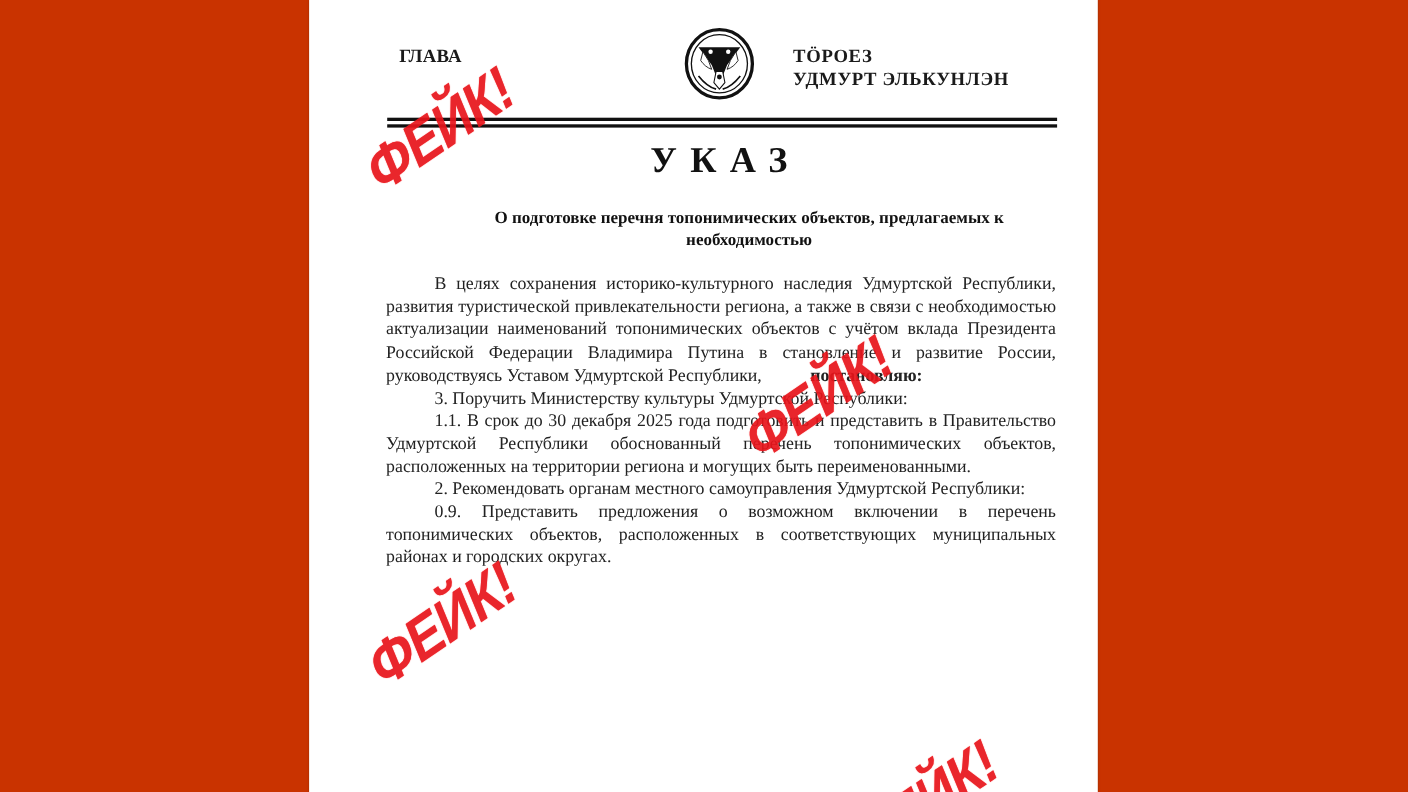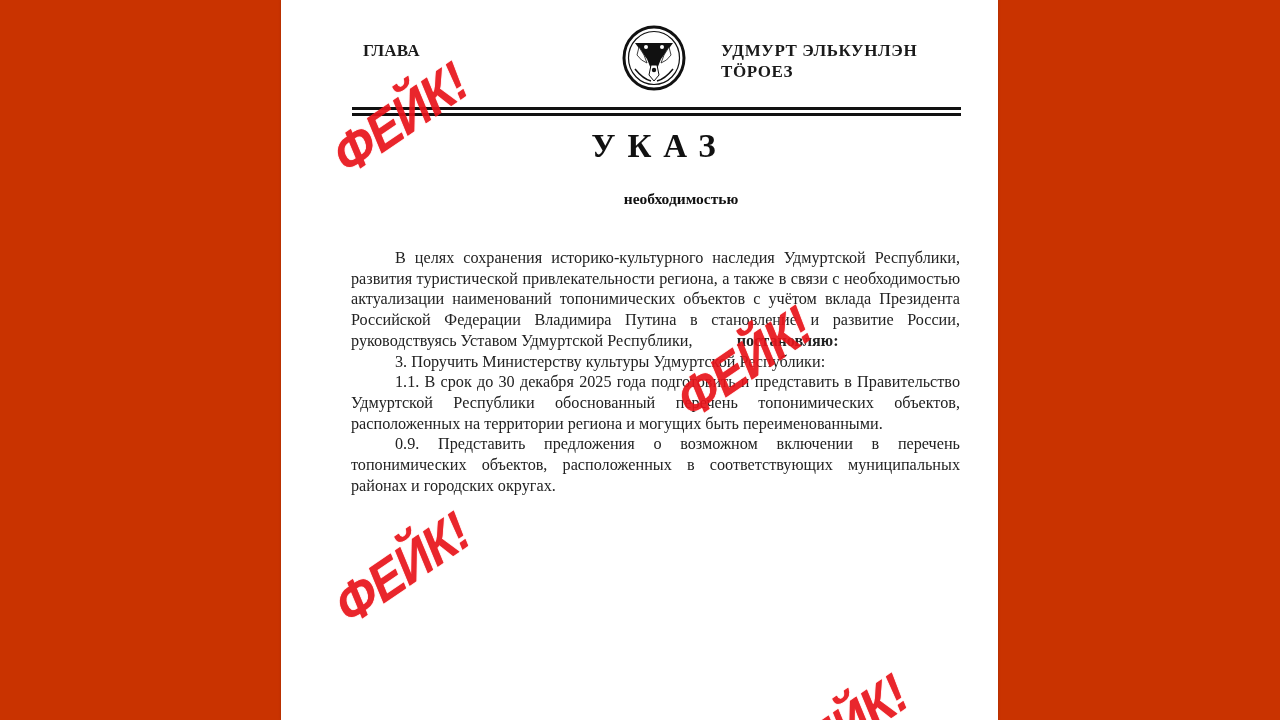--- a/index.html
+++ b/index.html
@@ -127,37 +127,39 @@
       <circle cx="25" cy="22" r="2" fill="#fff"></circle>
       <circle cx="41" cy="22" r="2" fill="#fff"></circle>
       <path d="M30 40 L36 40 L38 50 L33 56 L28 50 Z" fill="#fff" stroke="#111" stroke-width="1"></path>
       <circle cx="33" cy="45" r="2.2" fill="#111"></circle>
       <path d="M14 44 Q22 54 30 56" fill="none" stroke="#111" stroke-width="1.5"></path>
       <path d="M52 44 Q44 54 36 56" fill="none" stroke="#111" stroke-width="1.5"></path>
     </svg>
   </div>
 
   <div class="header-right">
+    <div>ТӦРОЕЗ</div>
     <div>УДМУРТ ЭЛЬКУНЛЭН</div>
-    <div>ТӦРОЕЗ</div>
   </div>
 
   <div class="rule r1"></div>
   <div class="rule r2"></div>
 
   <div class="title">УКАЗ</div>
 
   <div class="subtitle">
+    <div>О подготовке перечня топонимических объектов, предлагаемых к</div>
     <div>необходимостью</div>
   </div>
 
   <div class="body-text">
     <p><span>В целях сохранения историко-культурного наследия Удмуртской Республики, развития туристической привлекательности региона, а также в связи с необходимостью актуализации наименований топонимических объектов с учётом вклада Президента Российской Федерации Владимира Путина в становление и развитие России, руководствуясь Уставом Удмуртской Республики,</span> <b>постановляю:</b></p>
     <p>3. Поручить Министерству культуры Удмуртской Республики:</p>
     <p>1.1. В срок до 30 декабря 2025 года подготовить и представить в Правительство Удмуртской Республики обоснованный перечень топонимических объектов, расположенных на территории региона и могущих быть переименованными.</p>
+    <p>2. Рекомендовать органам местного самоуправления Удмуртской Республики:</p>
     <p>0.9. Представить предложения о возможном включении в перечень топонимических объектов, расположенных в соответствующих муниципальных районах и городских округах.</p>
   </div>
 
   <div class="stamp" style="left:68px; top:128px;">ФЕЙК!</div>
   <div class="stamp" style="left:412px; top:372px;">ФЕЙК!</div>
   <div class="stamp" style="left:70px; top:578px;">ФЕЙК!</div>
   <div class="stamp" style="left:508px; top:740px;">ФЕЙК!</div>
 
 </div>
 

